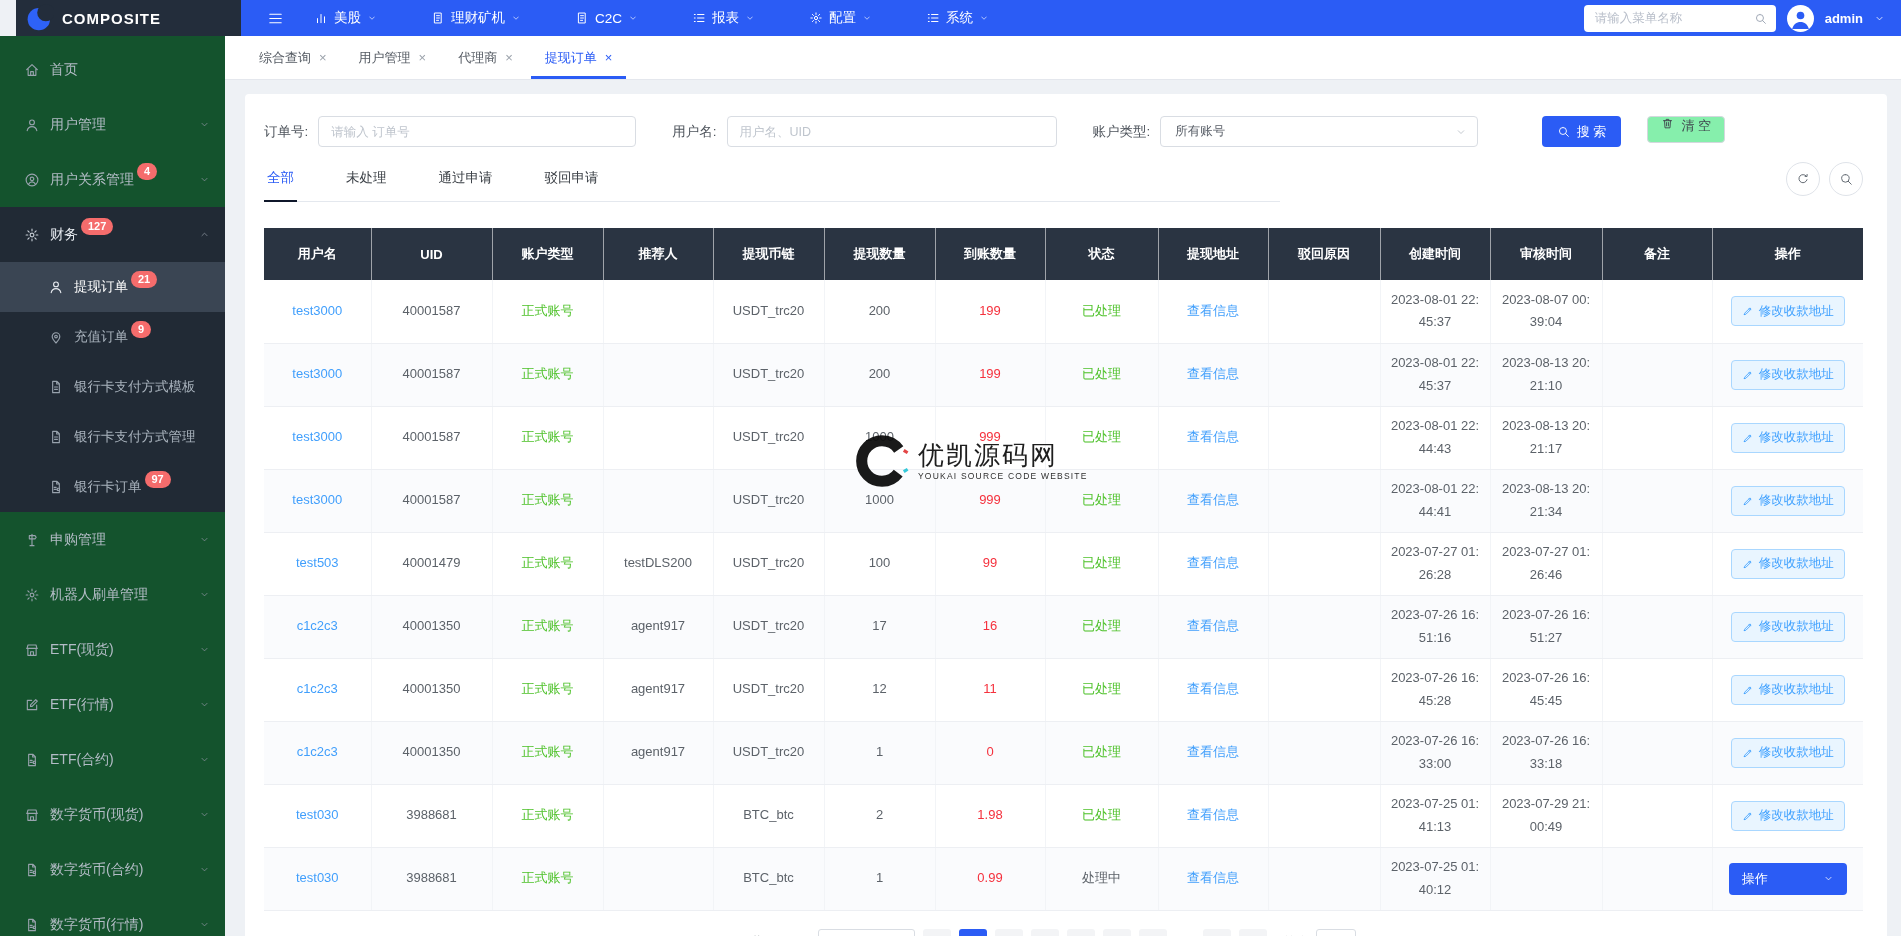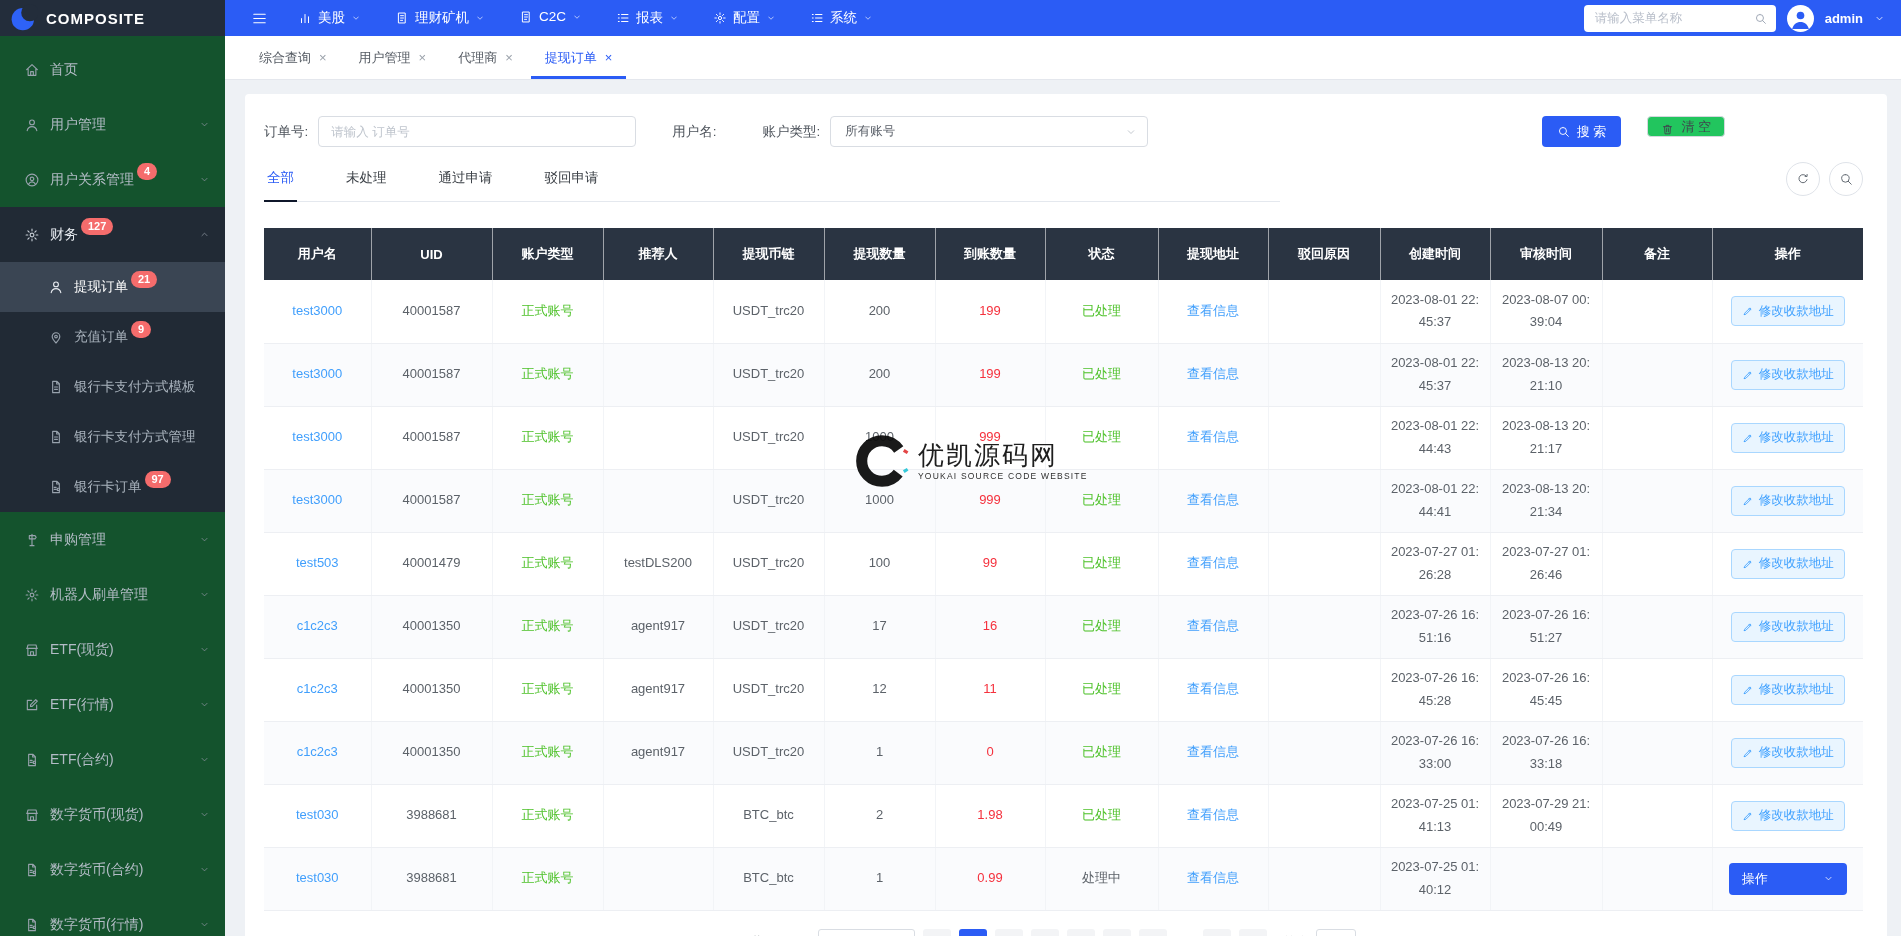--- a/index.html
+++ b/index.html
@@ -2,25 +2,25 @@
 <html><head>
 <meta charset="utf-8">
 <style>
 *{box-sizing:border-box;margin:0;padding:0}
 html,body{width:1901px;height:936px;overflow:hidden}
 body{font-family:"Liberation Sans","DejaVu Sans",sans-serif;background:#eef1f5}
 .app{position:relative;width:1901px;height:936px;overflow:hidden}
 .ic svg{display:block}
 
 
-.topbar{position:absolute;top:0;left:0;right:0;height:36px;background:#2b5cf5;display:flex;align-items:center;z-index:30}
+.topbar{position:absolute;top:0;left:16px;right:0;height:36px;background:#2b5cf5;display:flex;align-items:center;z-index:30}
 .logo{width:225px;height:36px;background:#232d3b;display:flex;align-items:center;gap:8px;padding-left:10px;flex:none;cursor:pointer}
 .logo-text{color:#fff;font-weight:bold;font-size:15px;letter-spacing:1px}
 .hamb{color:#fff;margin-left:26px;font-size:17px;display:flex;cursor:pointer}
-.top-menus{display:flex;align-items:flex-start;margin-left:30px;gap:34px}
+.top-menus{display:flex;align-items:center;margin-left:30px;gap:54px}
 .top-menu-item{display:flex;align-items:center;gap:6px;color:#fff;font-size:13.5px;cursor:pointer;white-space:nowrap}
 .tm-ic{font-size:14px;display:flex}
 .tm-chev{font-size:10px;display:flex;opacity:.9}
 .top-right{margin-left:auto;display:flex;align-items:center;gap:11px;padding-right:16px}
 .nav-search{width:192px;height:27px;background:#fff;border-radius:4px;display:flex;align-items:center;padding:0 9px 0 11px}
 .nav-search input{border:none;outline:none;flex:1;font-size:12.5px;color:#333;min-width:0;background:transparent}
 .nav-search input::placeholder{color:#b9bfca}
 .ns-ic{color:#9aa2b1;font-size:13px;display:flex;cursor:pointer}
 .avatar{width:27px;height:27px;display:flex;cursor:pointer}
 .nav-user{color:#fff;font-size:13px;font-weight:bold;cursor:pointer}
@@ -54,21 +54,21 @@
 .filter-row{display:flex;align-items:center}
 .f-item{display:flex;align-items:center;margin-right:36px}
 .f-item label{font-size:13.5px;color:#4d535b;margin-right:10px;white-space:nowrap}
 .f-input{height:31px;border:1px solid #d9dde3;border-radius:4px;padding:0 12px;font-size:12.5px;color:#333;outline:none}
 .f-input::placeholder{color:#bfc5cd}
 .w1{width:318px}.w2{width:330px}
 .f-select{width:318px;height:31px;border:1px solid #d9dde3;border-radius:4px;display:flex;align-items:center;justify-content:space-between;padding:0 10px 0 14px;font-size:12.5px;color:#5a6069;cursor:pointer}
 .sel-chev{color:#b9bfc8;font-size:12px;display:flex}
 .f-buttons{margin-left:auto;margin-right:138px;display:flex;gap:26px}
 .btn-primary{display:flex;align-items:center;gap:7px;height:31px;padding:0 15px;background:#2b5cf5;color:#fff;border:none;border-radius:4px;font-size:13px;cursor:pointer;white-space:nowrap}
-.btn-plain{display:flex;align-items:flex-end;gap:7px;height:21px;padding:0 13px;background:#22c55e;color:#3f454d;border:1px solid #d4d8de;border-radius:4px;font-size:13px;cursor:pointer;white-space:nowrap}
+.btn-plain{display:flex;align-items:flex-start;gap:7px;height:27px;padding:0 13px;background:#86efac;color:#3f454d;border:1px solid #d4d8de;border-radius:4px;font-size:13px;cursor:pointer;white-space:nowrap}
 .btn-primary .ic,.btn-plain .ic{font-size:13px;display:flex}
 
 
 .subtabs-row{display:flex;align-items:center;margin-top:20px}
 .subtabs{display:flex;width:1016px;border-bottom:1px solid #e4e8ee}
 .subtab{margin-right:46px;padding:2px 3px 13px;font-size:13.5px;color:#3c4147;cursor:pointer;margin-bottom:-1px;white-space:nowrap}
 .subtab.active{color:#2b5cf5;border-bottom:2px solid #0f172a}
 .circle-btns{margin-left:auto;display:flex;gap:9px;position:relative;top:-6px}
 .circle-btn{width:34px;height:34px;border:1px solid #dfe3e9;border-radius:50%;display:flex;align-items:center;justify-content:center;color:#646b73;font-size:14px;cursor:pointer;background:#fff}
 
@@ -452,20 +452,21 @@
     <div class="content">
       <div class="card">
 
         <div class="filter-row">
           <div class="f-item">
             <label>订单号:</label>
             <input class="f-input w1" placeholder="请输入 订单号" style="">
           </div>
           <div class="f-item">
             <label>用户名:</label>
+            <input class="f-input w2" placeholder="用户名、UID" style="">
           </div>
           <div class="f-item">
             <label>账户类型:</label>
             <div class="f-select">
               <span>所有账号</span>
               <span class="sel-chev ic">
                   <svg viewBox="0 0 24 24" width="1em" height="1em" fill="none" stroke="currentColor" stroke-width="1.7" stroke-linecap="round" stroke-linejoin="round">
                     <path d="M6.5 9.5l5.5 5.5 5.5-5.5"></path>
                   </svg>
                 </span>

